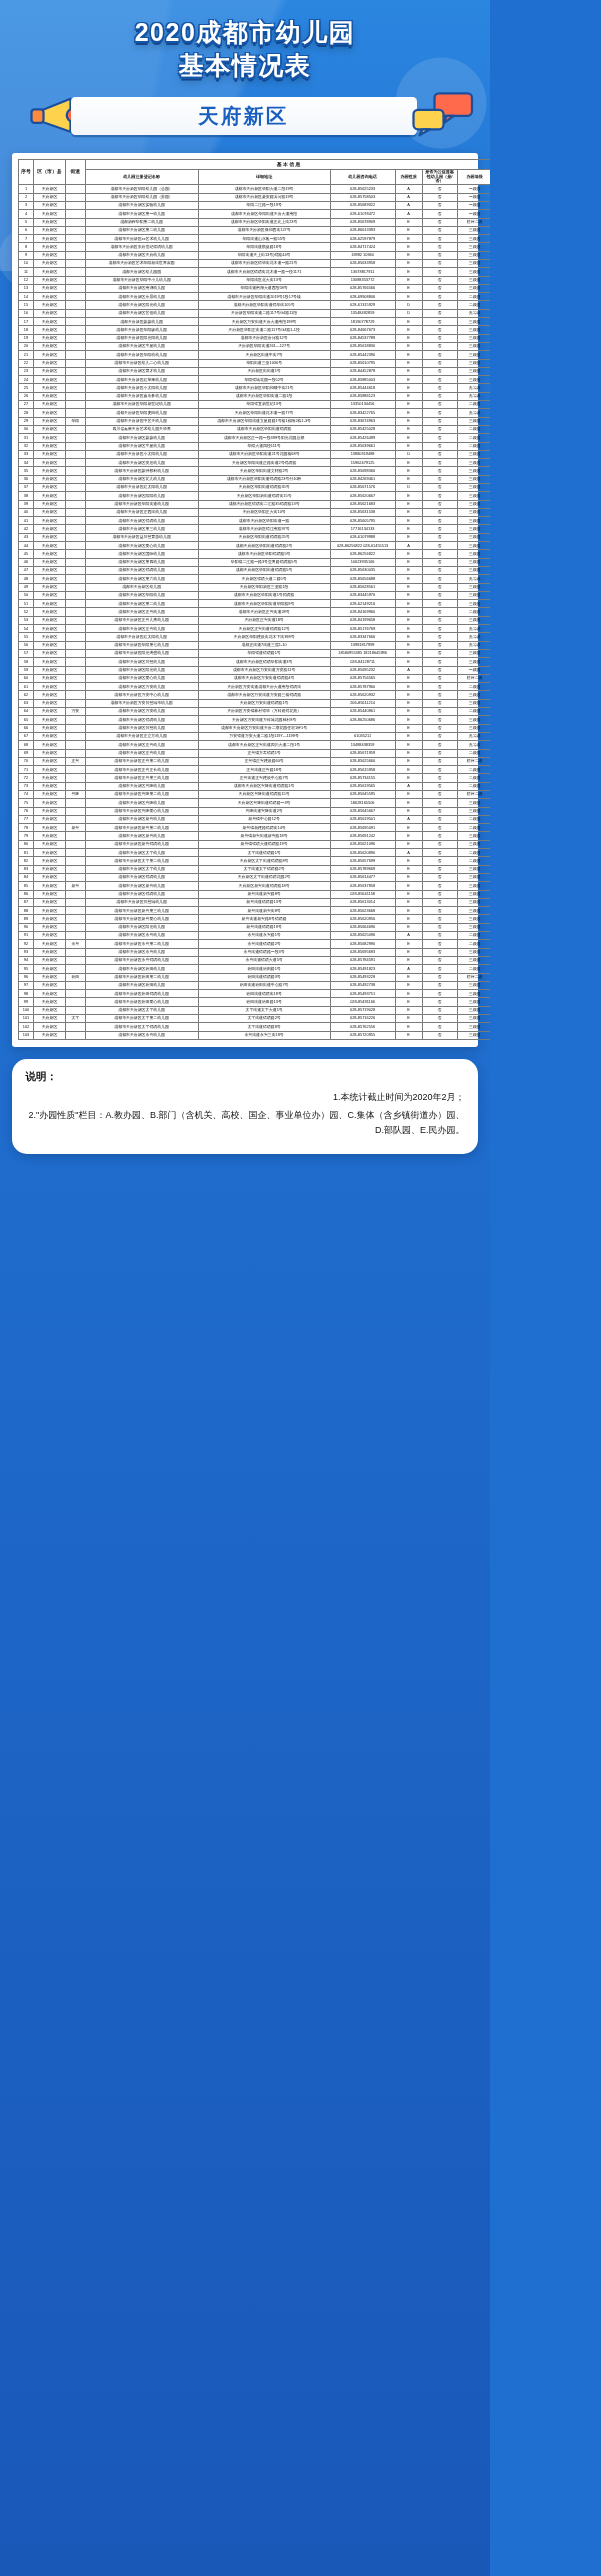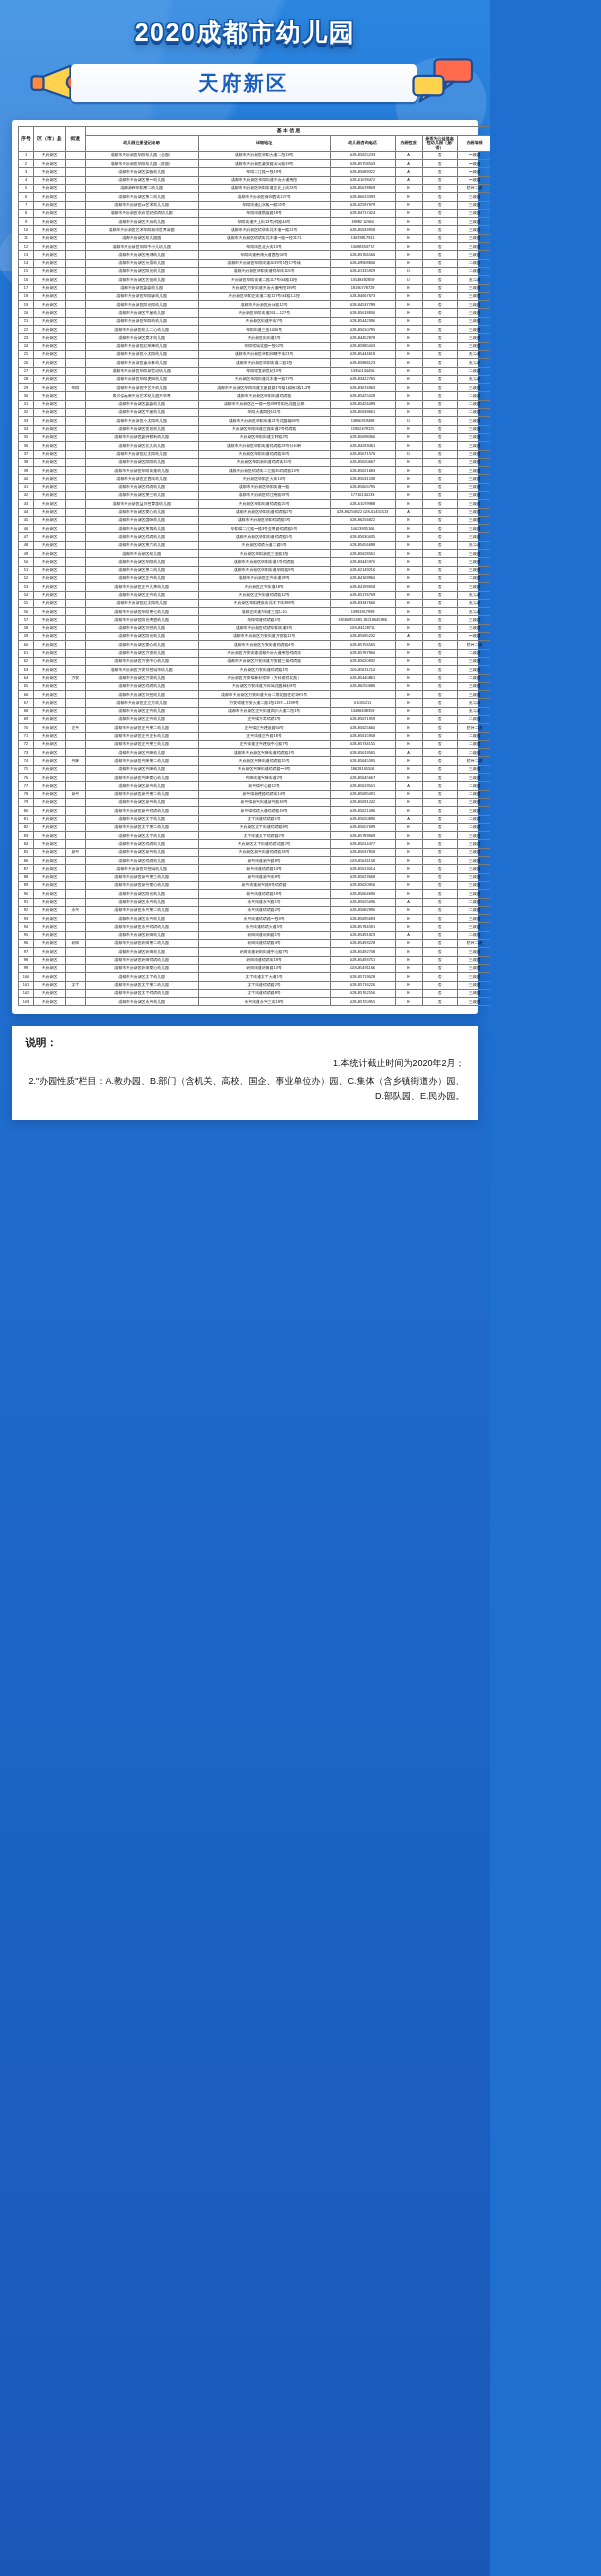--- a/index.html
+++ b/index.html
@@ -118,39 +118,40 @@
   col.c5 { width: 65px; }  
   col.c6 { width: 27px; }  
   col.c7 { width: 35px; }  
   col.c8 { width: 35px; }  
 
   
   .note-card {
     position: relative;
     margin: 12px 12px 0;
     background: #ffffff;
-    border-radius: 0;
+    border-radius: 15px;
     padding: 10.5px 13.5px 13.5px;
     box-shadow: 0 3px 10.5px rgba(0,0,0,0.18);
     z-index: 2;
   }
   .note-title {
     font-size: 10.5px; font-weight: bold; color: #111; margin-bottom: 6px;
   }
   .note-item {
     font-size: 9px; color: #111; line-height: 1.65; margin-bottom: 3px; text-align: right;
   }
 </style>
 </head>
 <body>
 
 <div class="page">
 
   <div class="header">
     <div class="title-line">2020成都市幼儿园</div>
+    <div class="title-line second">基本情况表</div>
 
     <div class="subtitle-wrap">
 
       <span class="megaphone">
         <svg width="72" height="44" viewBox="0 0 96 58">
           <path d="M18 22 L58 6 L58 50 L18 36 Z" fill="#ffd24d" stroke="#1a4f9e" stroke-width="3" stroke-linejoin="round"></path>
           <rect x="6" y="20" width="16" height="18" rx="4" fill="#ff8a3d" stroke="#1a4f9e" stroke-width="3"></rect>
           <circle cx="62" cy="28" r="9" fill="#ff6a3d" stroke="#1a4f9e" stroke-width="3"></circle>
           <path d="M74 16 L86 10 M76 28 L90 28 M74 40 L86 47" stroke="#ffffff" stroke-width="3" stroke-linecap="round"></path>
         </svg>

